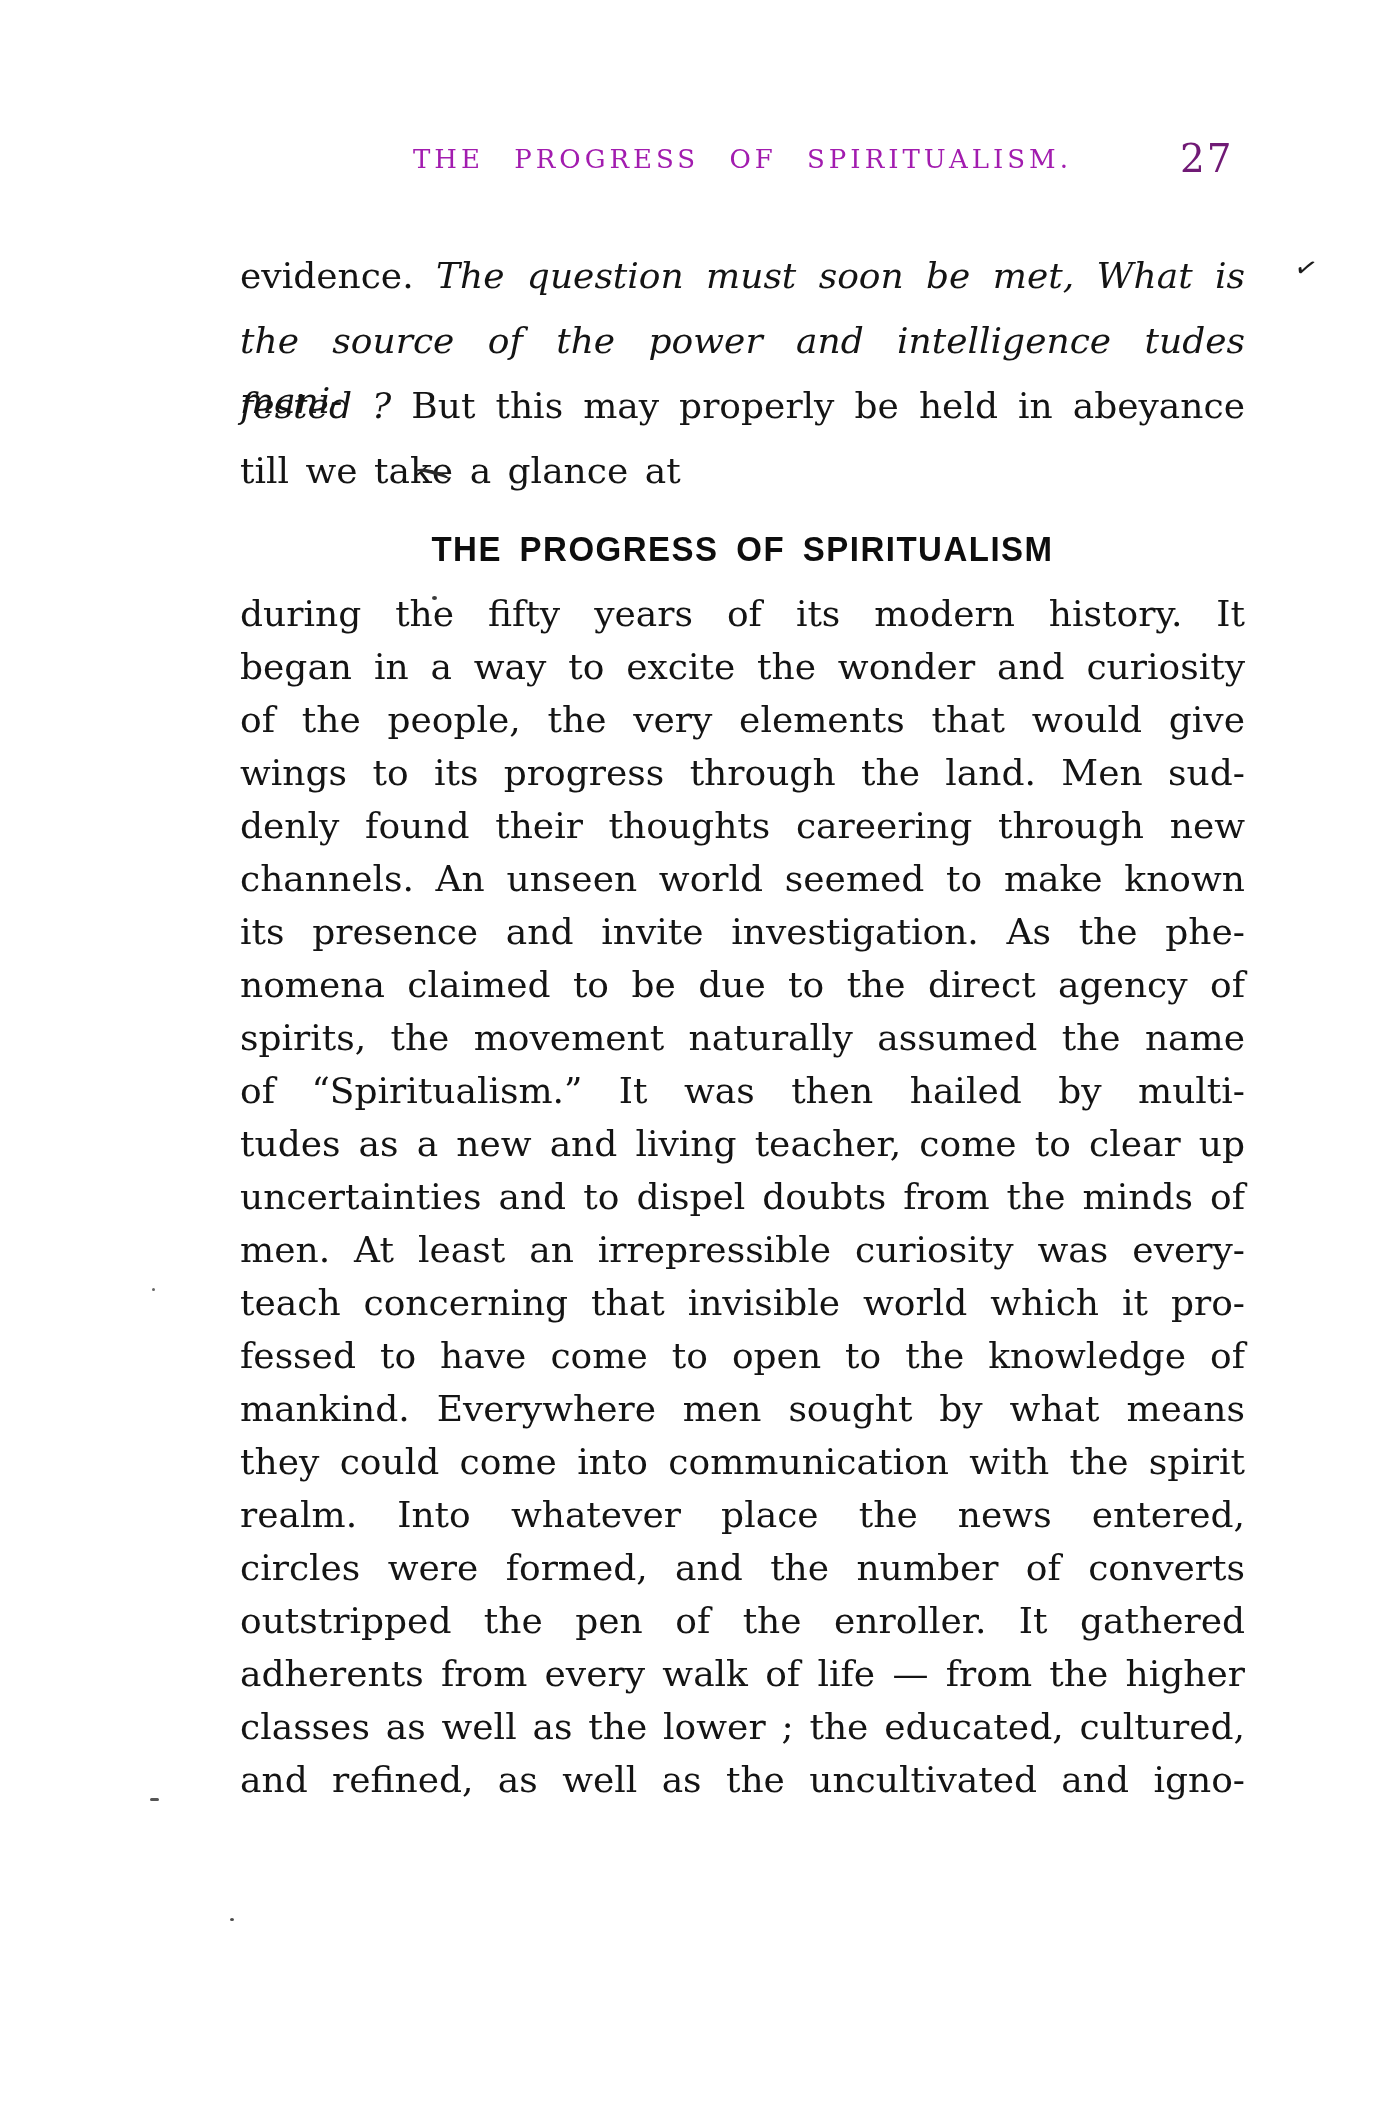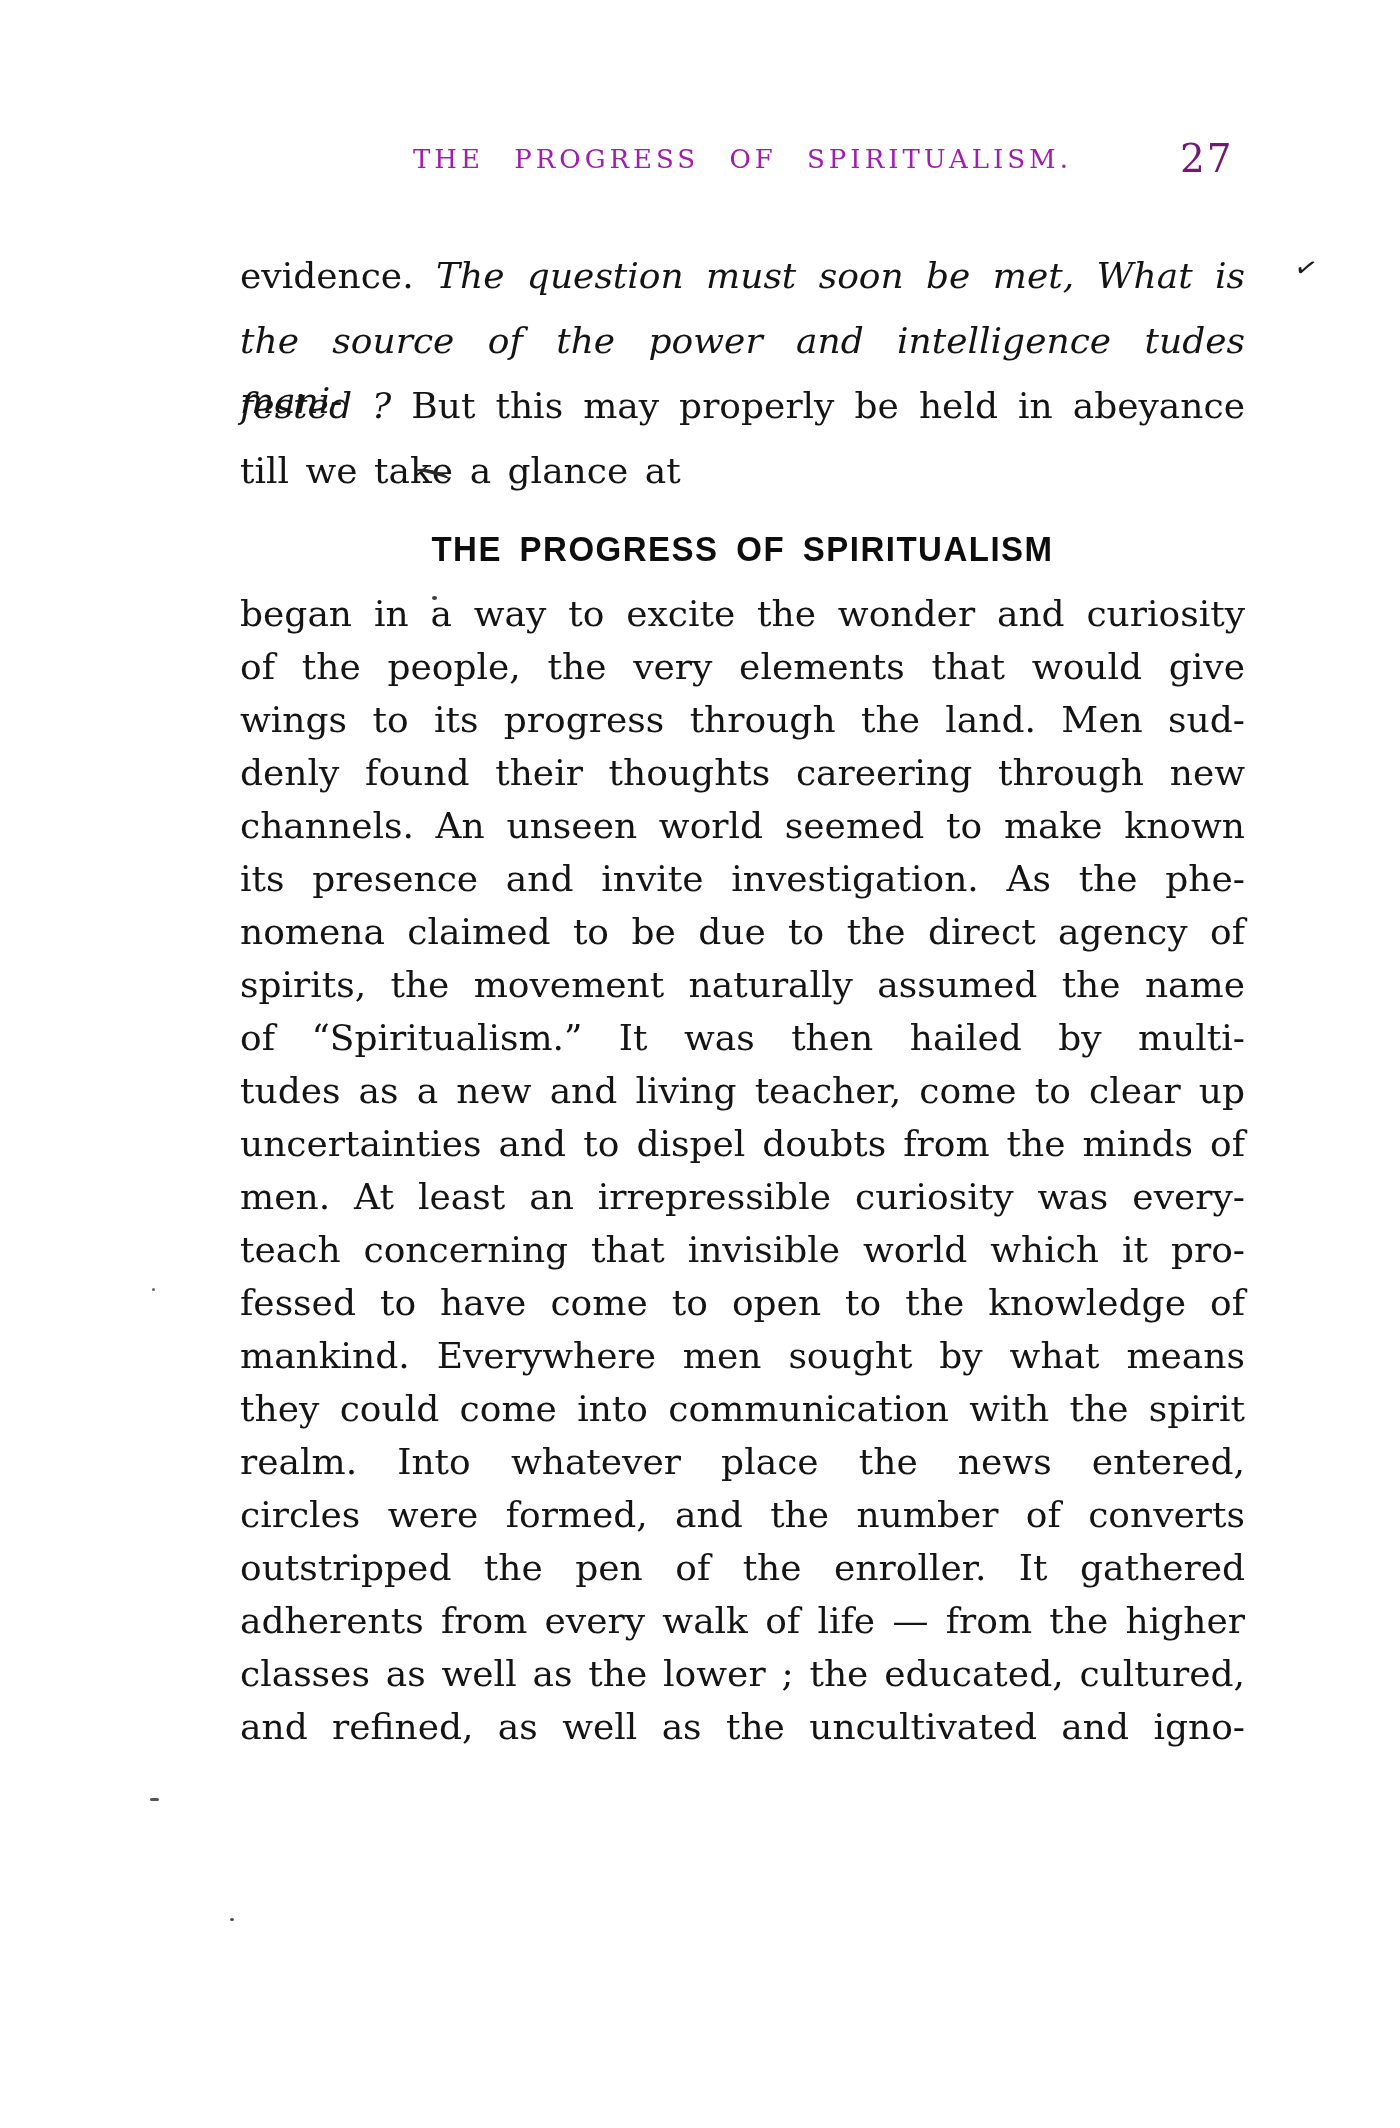--- a/index.html
+++ b/index.html
@@ -136,20 +136,21 @@
     <div class="intro-line last">till we take a glance at</div>
   </div>
 
   <span class="margin-checkmark">✓</span>
   <div class="tilde-mark"></div>
 
   <div class="section-heading">THE PROGRESS OF SPIRITUALISM</div>
   <div class="speck heading-dot"></div>
 
   <div class="body-par">
+    <div class="body-line">during the fifty years of its modern history. It</div>
     <div class="body-line">began in a way to excite the wonder and curiosity</div>
     <div class="body-line">of the people, the very elements that would give</div>
     <div class="body-line">wings to its progress through the land. Men sud-</div>
     <div class="body-line">denly found their thoughts careering through new</div>
     <div class="body-line">channels. An unseen world seemed to make known</div>
     <div class="body-line">its presence and invite investigation. As the phe-</div>
     <div class="body-line">nomena claimed to be due to the direct agency of</div>
     <div class="body-line">spirits, the movement naturally assumed the name</div>
     <div class="body-line">of “Spiritualism.” It was then hailed by multi-</div>
     <div class="body-line">tudes as a new and living teacher, come to clear up</div>

